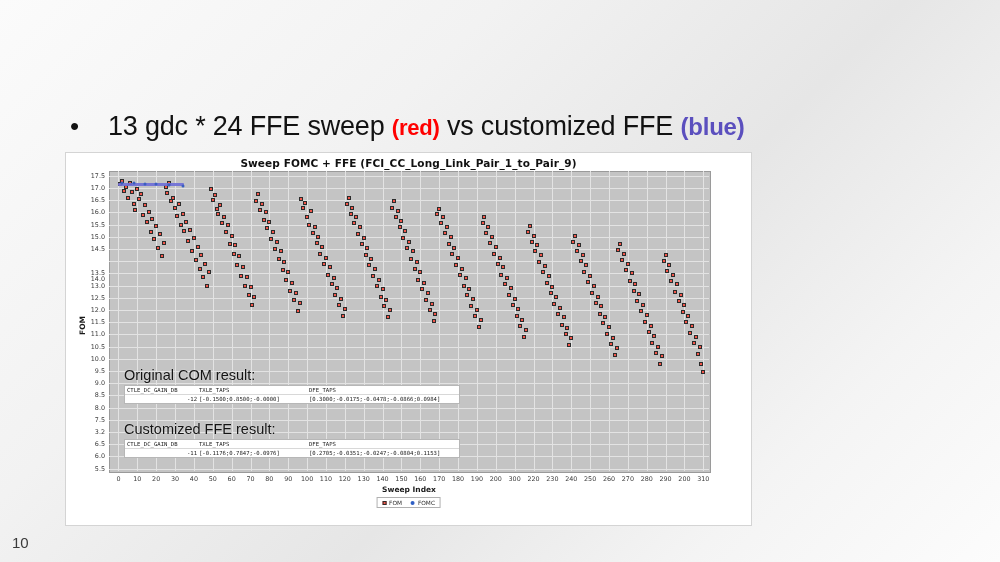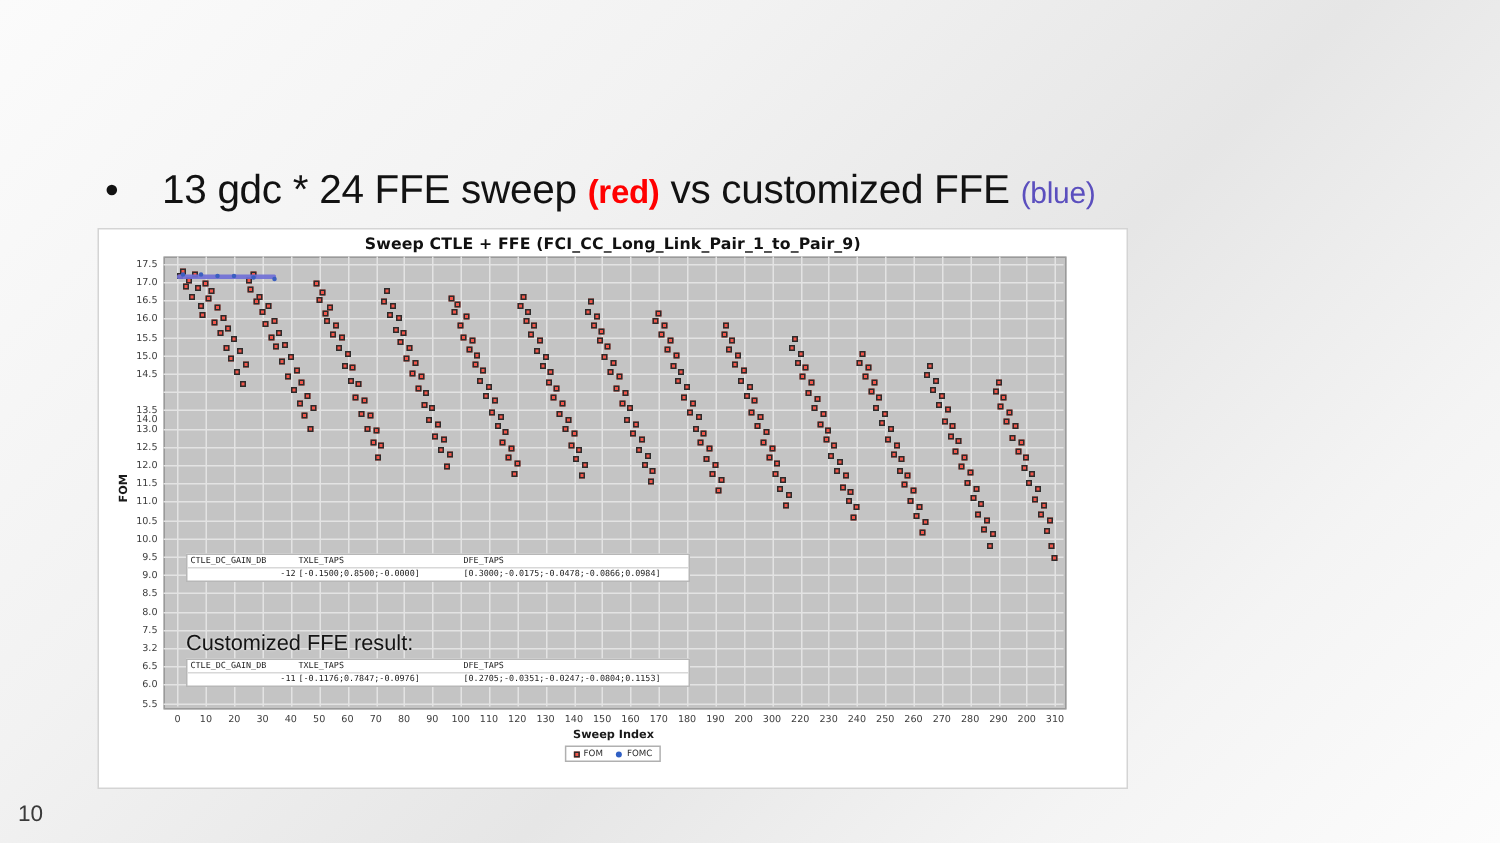--- a/index.html
+++ b/index.html
@@ -25,21 +25,21 @@
     position:absolute;left:70px;top:106px;width:900px;height:40px;
     display:flex;align-items:center;
   }
   #bullet-dot{
     font-size:26px;color:#121212;line-height:1;width:38px;
   }
   #bullet-text{
     font-size:27px;color:#121212;white-space:nowrap;letter-spacing:-0.2px;
   }
   #bullet-text .red{color:#ff0000;font-weight:bold;font-size:22px;}
-  #bullet-text .blue{color:#5b4fbe;font-weight:normal;font-size:20px;}
+  #bullet-text .blue{color:#5b4fbe;font-weight:bold;font-size:24px;}
   
   #chart-card{
     position:absolute;left:66px;top:153px;width:685px;height:372px;
     background:#ffffff;
     box-shadow:0 0 0 1px #d4d4d4;
   }
   #chart-title{
     position:absolute;left:0;top:4px;width:685px;
     text-align:center;font-size:10.5px;font-weight:bold;color:#111;
     font-family:"DejaVu Sans", sans-serif;letter-spacing:0.1px;
@@ -137,21 +137,21 @@
 
 <div id="slide">
 
 
   <div id="bullet-row">
     <span id="bullet-dot">•</span>
     <span id="bullet-text"><span>13 gdc * 24 FFE sweep </span><span class="red">(red)</span><span> vs customized FFE </span><span class="blue">(blue)</span></span>
   </div>
 
   <div id="chart-card">
-    <div id="chart-title">Sweep CTLE + FFE (FCI_CC_Long_Link_Pair_1_to_Pair_9)</div>
+    <div id="chart-title">Sweep FOMC + FFE (FCI_CC_Long_Link_Pair_1_to_Pair_9)</div>
     <div id="plot-area" style="left: 43px; top: 18px; width: 600px; height: 300px;"></div>
     <div id="plot" style="left: 43px; top: 18px; width: 600px; height: 300px;">
         <div class="gridline-v" style="left: 9.43396px;"></div>
         <div class="gridline-v" style="left: 28.3019px;"></div>
         <div class="gridline-v" style="left: 47.1698px;"></div>
         <div class="gridline-v" style="left: 66.0377px;"></div>
         <div class="gridline-v" style="left: 84.9057px;"></div>
         <div class="gridline-v" style="left: 103.774px;"></div>
         <div class="gridline-v" style="left: 122.642px;"></div>
         <div class="gridline-v" style="left: 141.509px;"></div>
@@ -519,20 +519,21 @@
         <div class="bpt" style="left: 24.5283px; top: 12.1951px;"></div>
         <div class="bpt" style="left: 35.8491px; top: 12.6829px;"></div>
         <div class="bpt" style="left: 47.1698px; top: 13.4146px;"></div>
         <div class="bpt" style="left: 60.3774px; top: 14.1463px;"></div>
         <div class="bpt" style="left: 73.5849px; top: 14.6341px;"></div>
       </div>
     <div id="ylabel" style="top: 168px; left: 7px;">FOM</div>
     <div id="xlabel" style="left: 43px; width: 600px; top: 332px;">Sweep Index</div>
 
     <div class="anno" id="anno0" style="left: 58px; top: 214px;">
+      <div class="anno-head">Original COM result:</div>
       <div class="anno-table">
         <div class="hdr">
           <span class="c1">CTLE_DC_GAIN_DB</span>
           <span class="c2">TXLE_TAPS</span>
           <span class="c3">DFE_TAPS</span>
         </div>
         <div class="val">
           <span class="c1v">-12</span>
           <span class="c2v">[-0.1500;0.8500;-0.0000]</span>
           <span class="c3v">[0.3000;-0.0175;-0.0478;-0.0866;0.0984]</span>

